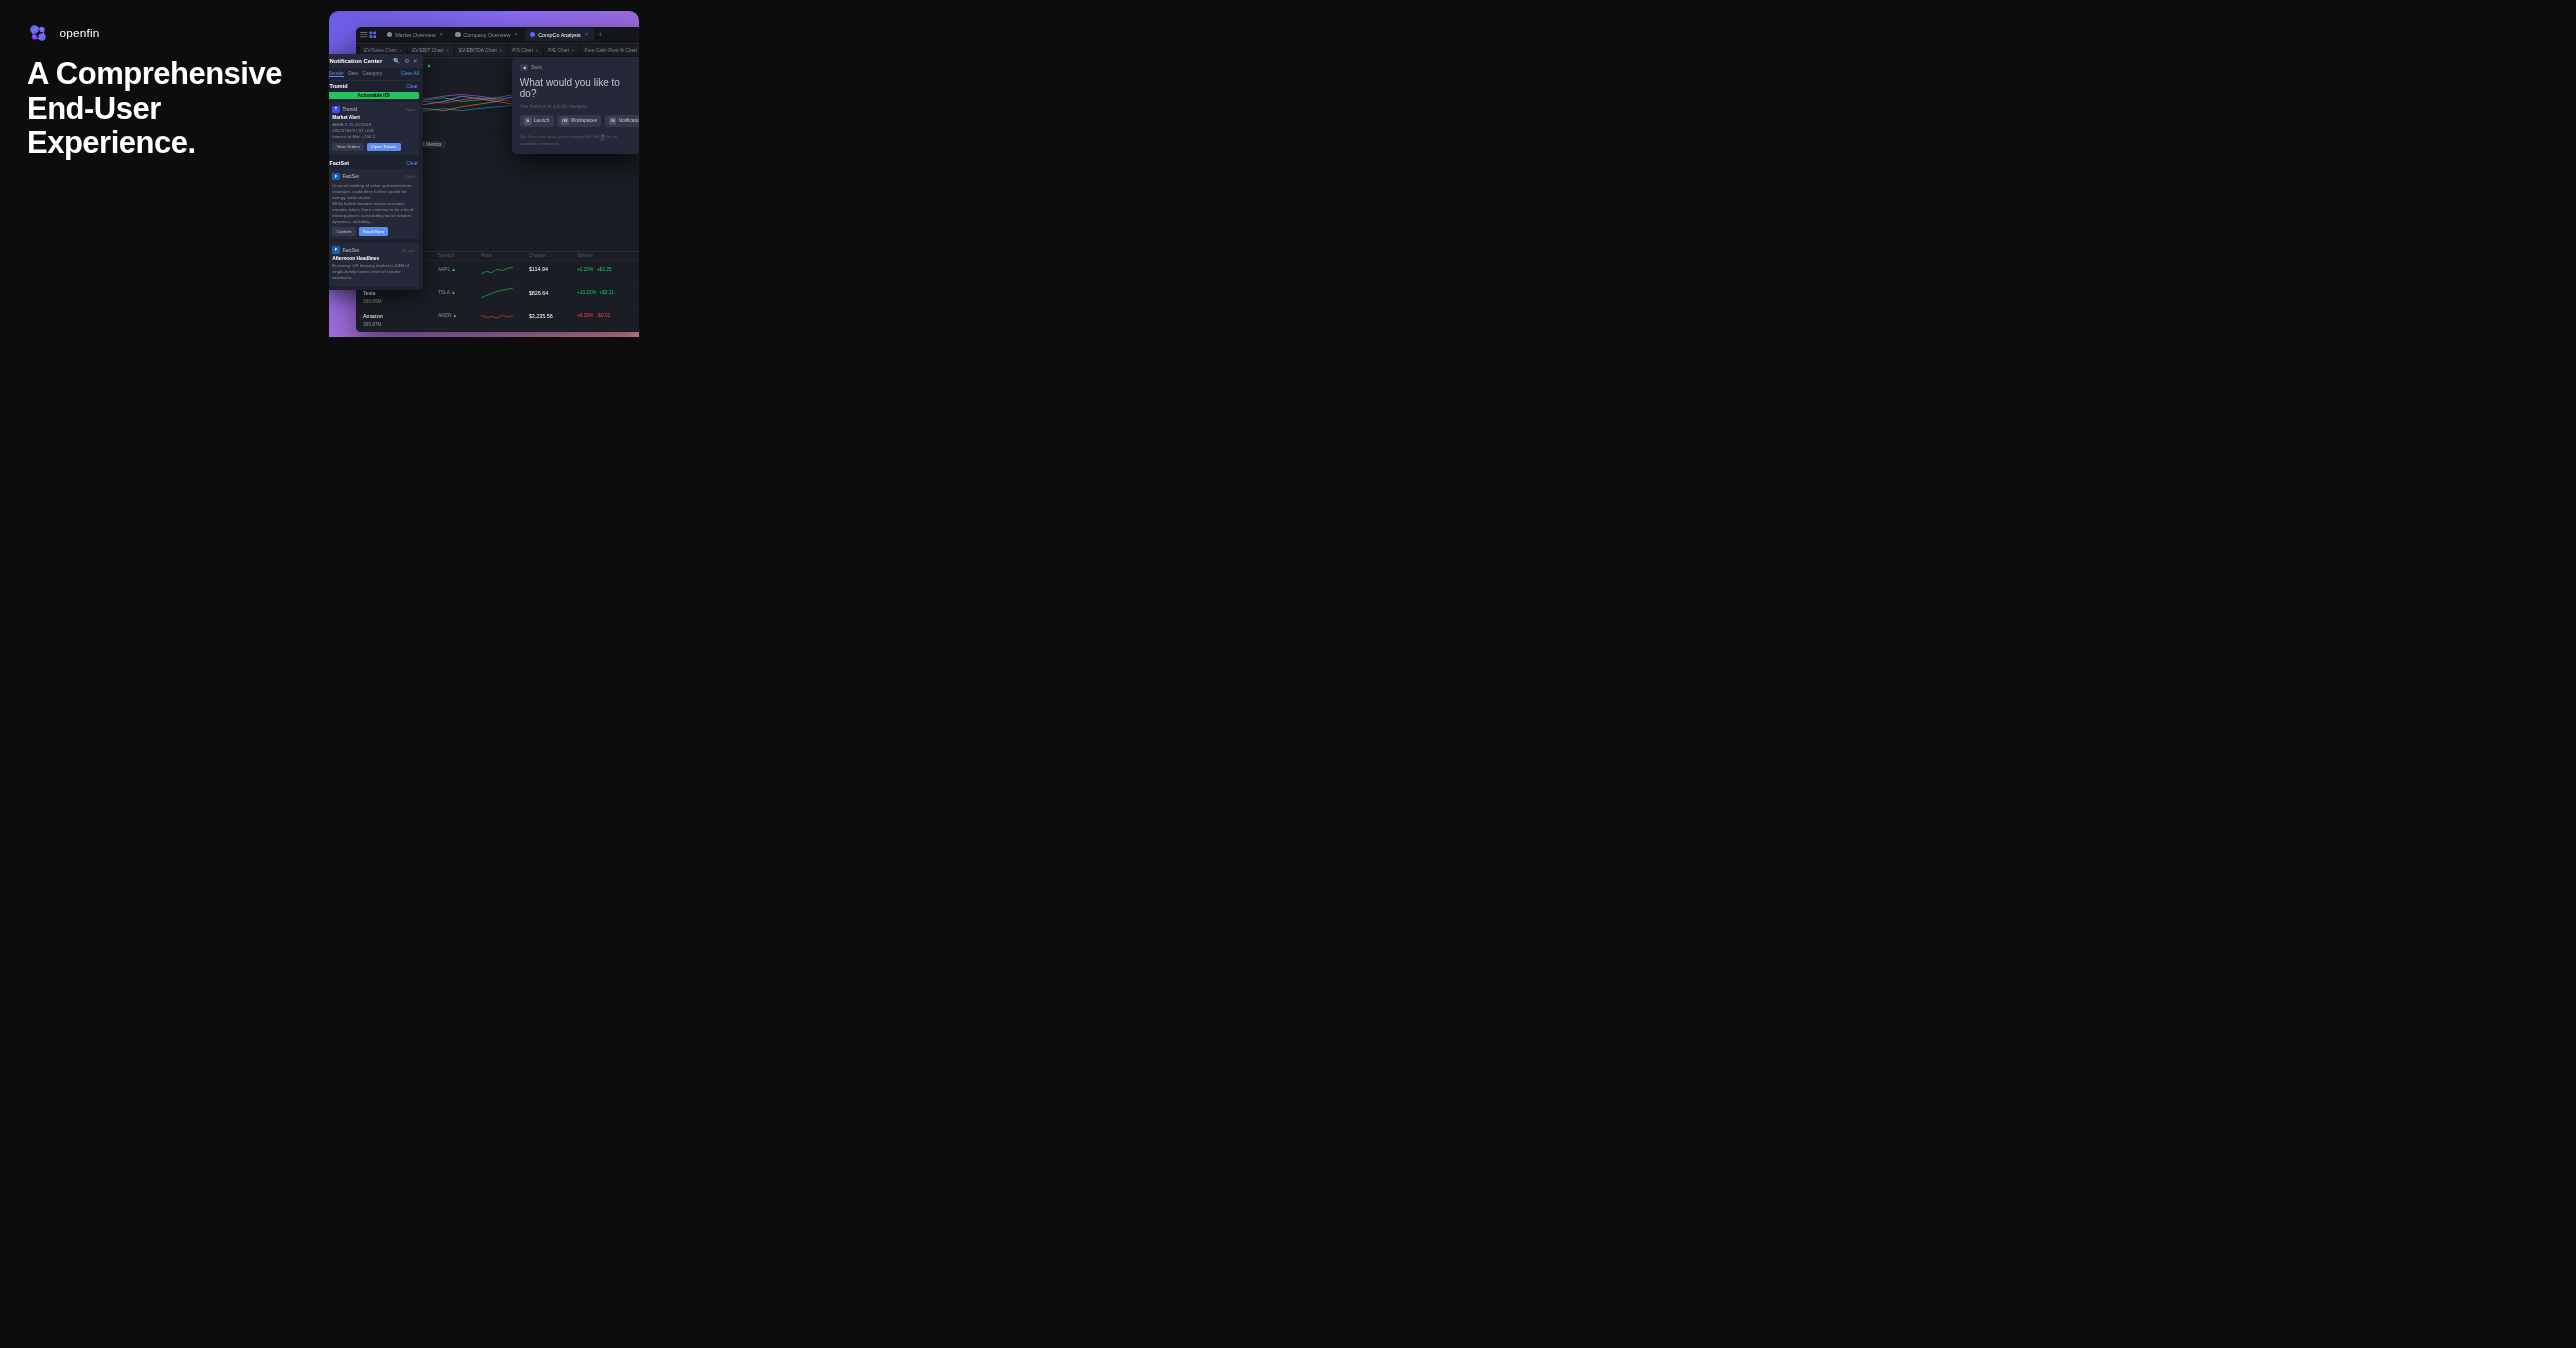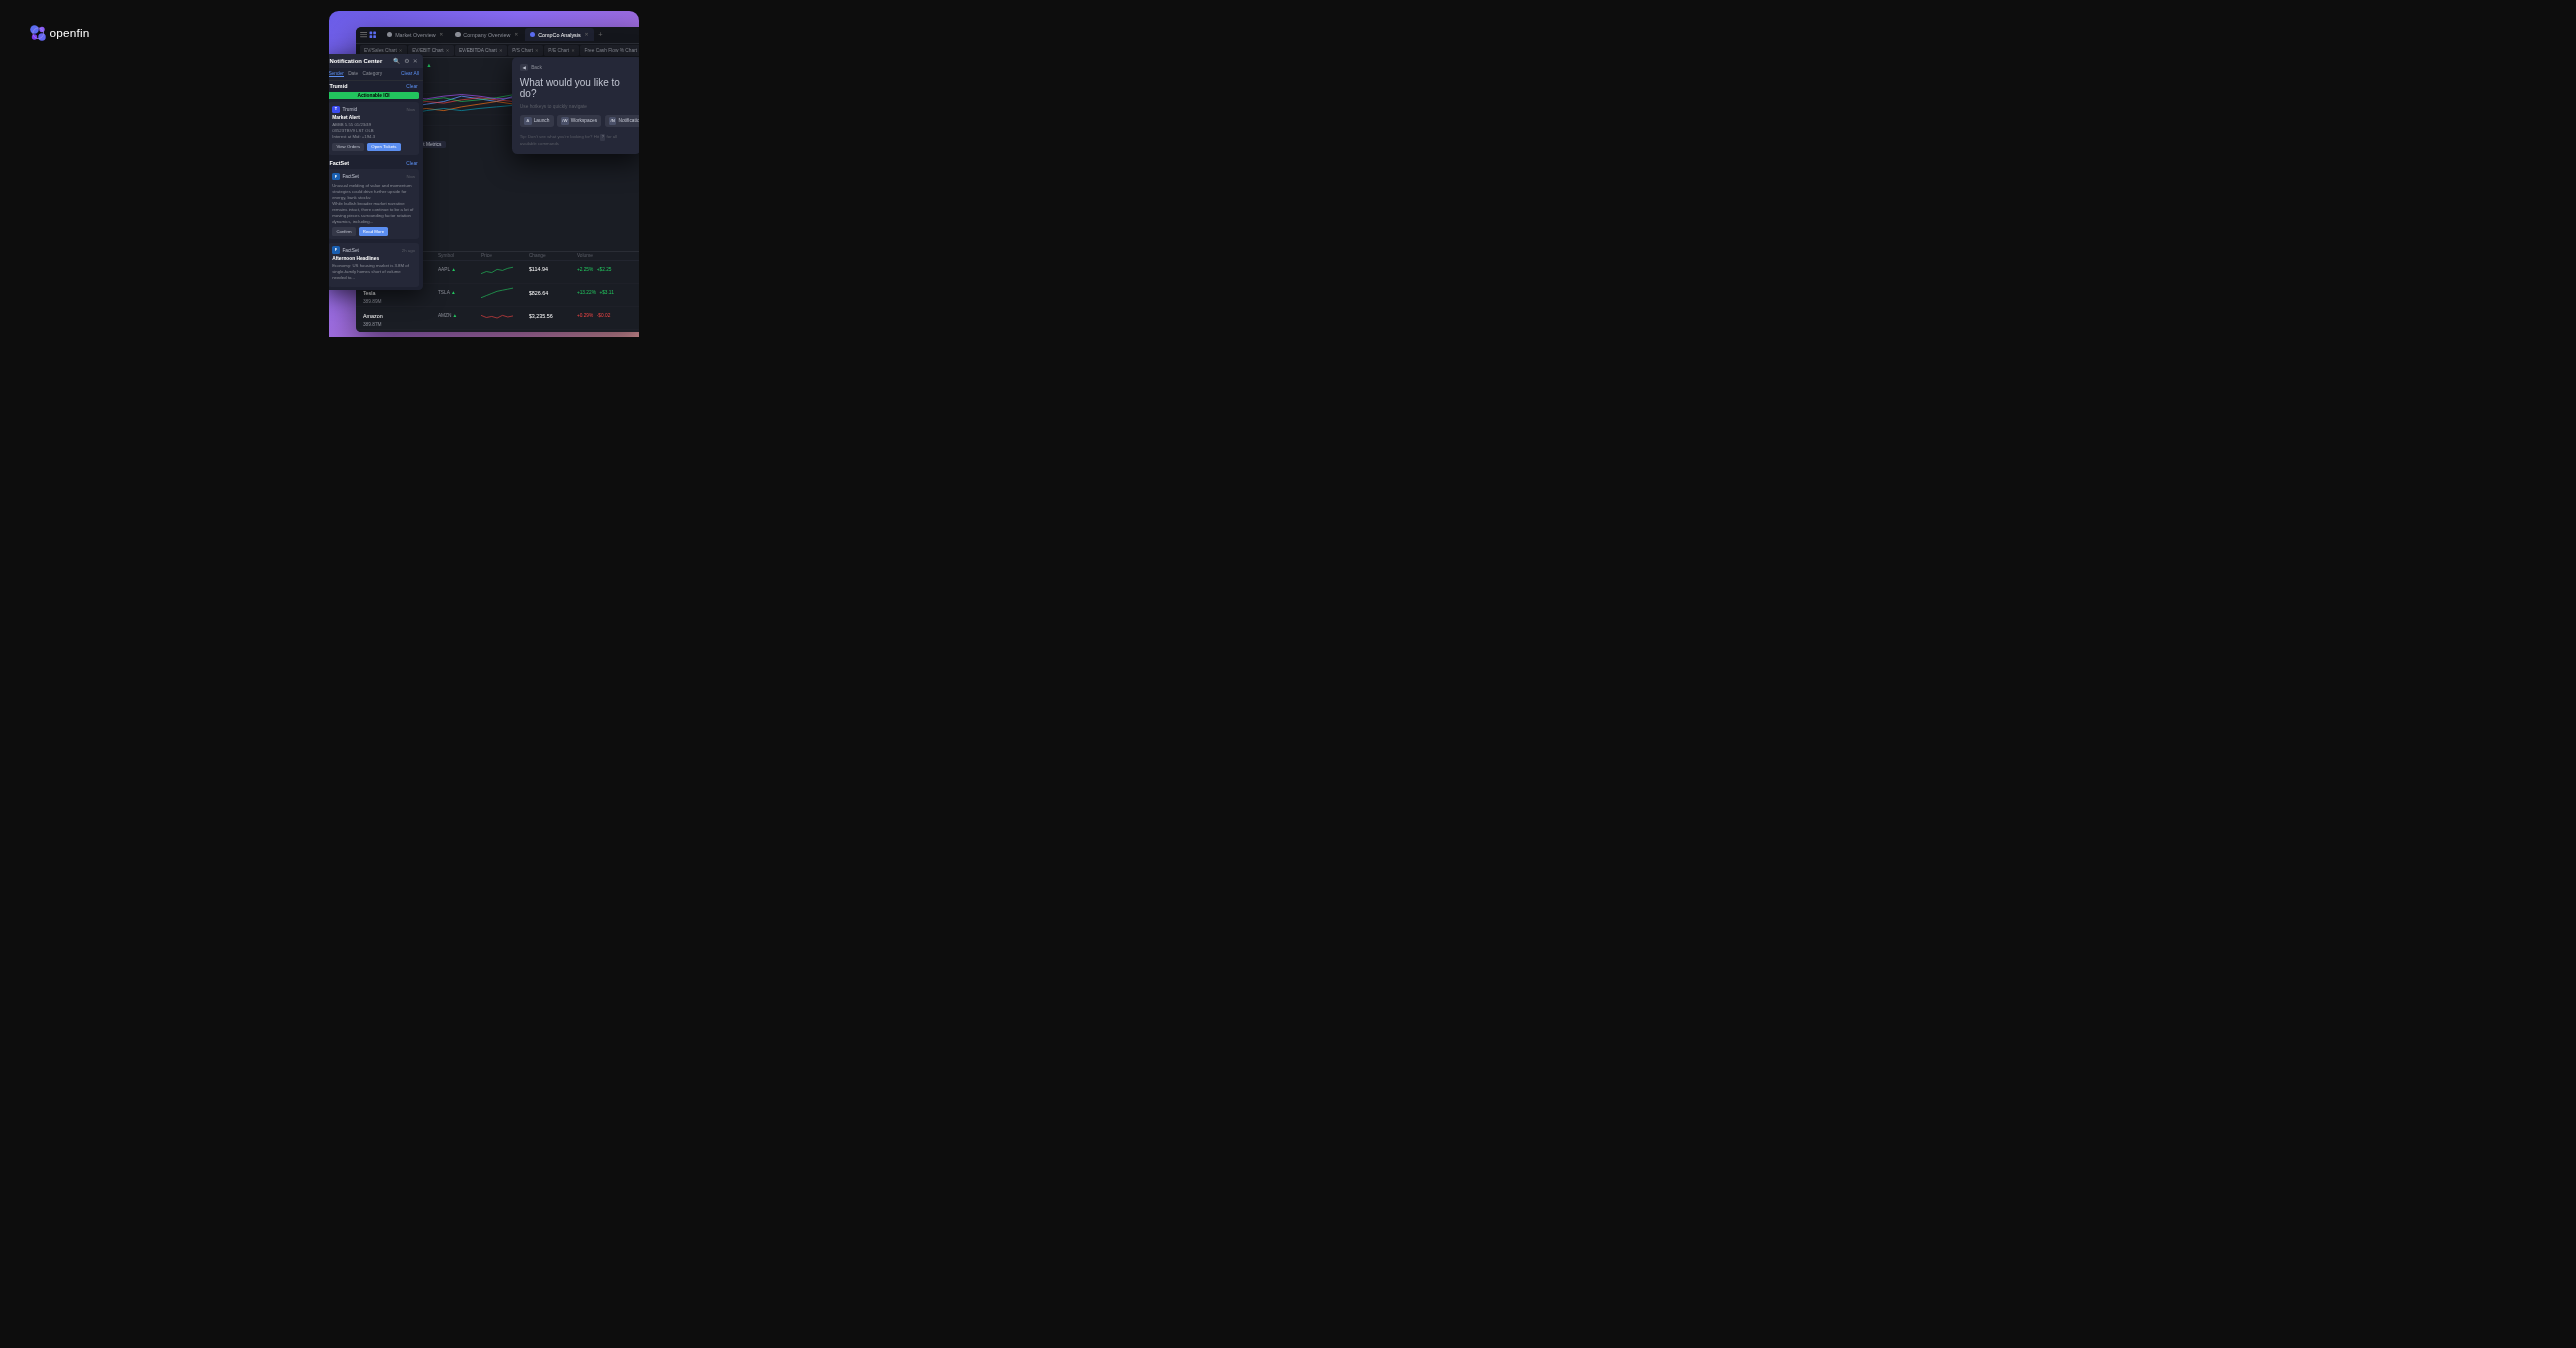--- a/index.html
+++ b/index.html
@@ -19,21 +19,21 @@
       background: #0d0d0d;
       display: flex;
       flex-direction: column;
       padding: 21.5px 27px;
       position: relative;
     }
 
     .logo-area {
       display: flex;
       align-items: center;
-      gap: 0;
+      gap: 10px;
       margin-bottom: 13px;
     }
 
     .logo-icon {
       width: 22.5px;
       height: 22.5px;
     }
 
     .logo-text {
       color: #ffffff;
@@ -607,20 +607,25 @@
     <svg class="logo-icon" viewBox="0 0 42 42" fill="none" xmlns="http://www.w3.org/2000/svg">
       <circle cx="14" cy="14" r="8" fill="#5b6cf0"></circle>
       <circle cx="28" cy="14" r="5" fill="#8b5cf6"></circle>
       <circle cx="14" cy="28" r="5" fill="#7c3aed"></circle>
       <circle cx="28" cy="28" r="7" fill="#6366f1"></circle>
       <path d="M14 14 Q21 8 28 14 Q34 21 28 28 Q21 34 14 28 Q8 21 14 14Z" fill="none" stroke="#9b87f0" stroke-width="1.5"></path>
     </svg>
     <span class="logo-text">openfin</span>
   </div>
 
+  <div class="hero-text">
+    <span>A Comprehensive</span><br>
+    <span>End-User</span><br>
+    <span>Experience.</span>
+  </div>
 </div>
 
 <div class="right-panel">
 
   <div class="trading-window">
 
     <div class="tab-bar">
       <div class="window-controls">
         <svg width="7.5" height="7.5" viewBox="0 0 14 14">
           <rect y="2" width="14" height="1.5" rx="0.75" fill="#666"></rect>

